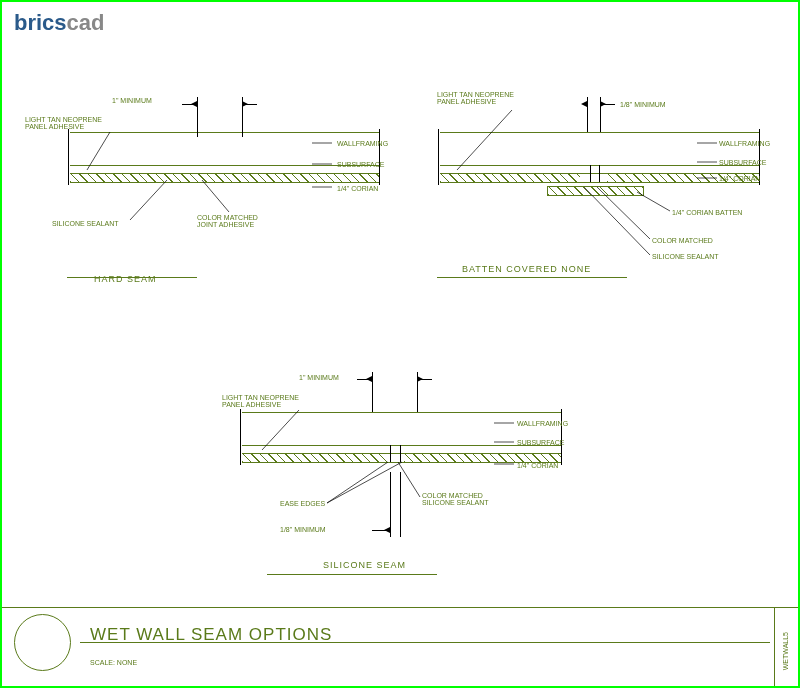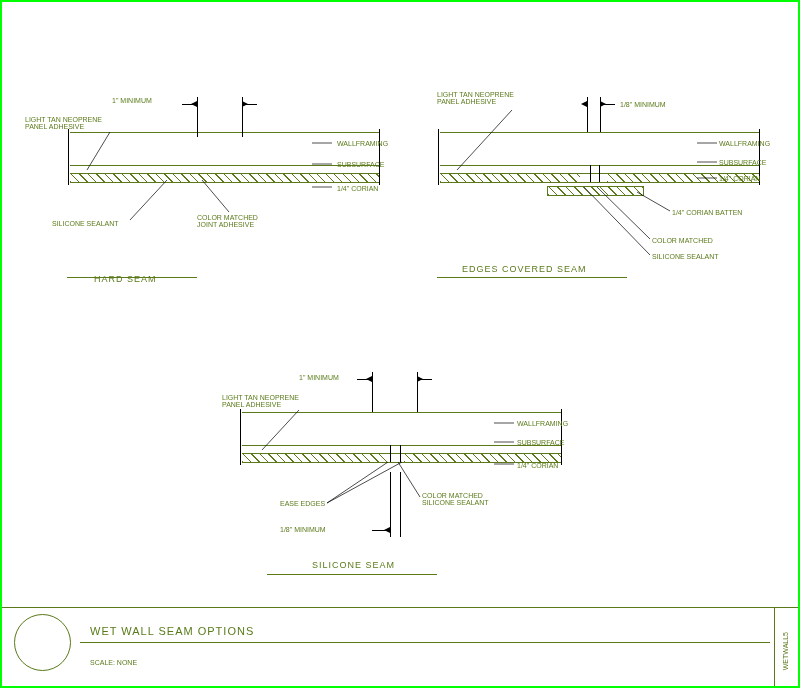--- a/index.html
+++ b/index.html
@@ -2,32 +2,35 @@
 <html><head>
 <meta charset="utf-8">
 <style>
 body{margin:0;font-family:Arial,sans-serif;background:#fff}
 .frame{width:800px;height:688px;border:2px solid #0f0;position:relative;box-sizing:border-box}
 .logo{position:absolute;top:8px;left:12px;font-size:22px;font-weight:bold}
 .logo .brics{color:#2a5a8a}
 .logo .cad{color:#888}
 .label{position:absolute;font-size:7px;color:#5a7a1a;white-space:nowrap}
 .section-title{position:absolute;font-size:9px;color:#5a7a1a;letter-spacing:1px}
-.main-title{position:absolute;font-size:11px;color:#5a7a1a;letter-spacing:1px}
+.main-title{position:absolute;font-size:17px;color:#5a7a1a;letter-spacing:1px}
 .line{position:absolute;background:#000}
 .greenline{position:absolute;background:#5a7a1a}
 .hatch{position:absolute;background:repeating-linear-gradient(45deg,#5a7a1a 0,#5a7a1a 1px,transparent 1px,transparent 6px)}
 .circle{position:absolute;border:1px solid #5a7a1a;border-radius:50%}
 .side-text{position:absolute;font-size:7px;color:#5a7a1a;writing-mode:vertical-rl;transform:rotate(180deg)}
 svg{position:absolute;top:0;left:0;pointer-events:none}
 </style>
 </head>
 <body>
 
 <div class="frame">
+  <div class="logo">
+    <span class="brics">brics</span><span class="cad">cad</span>
+  </div>
 
   <div>
 
     <div class="greenline" style="top:130px;left:68px;width:310px;height:1px"></div>
     <div class="greenline" style="top:163px;left:68px;width:310px;height:1px"></div>
     <div class="greenline" style="top:171px;left:68px;width:310px;height:1px"></div>
     <div class="greenline" style="top:180px;left:68px;width:310px;height:1px"></div>
     <div class="hatch" style="top:172px;left:68px;width:310px;height:8px"></div>
 
     <div class="line" style="top:127px;left:66px;width:1px;height:56px"></div>
@@ -70,21 +73,21 @@
     <div class="line" style="top:102px;left:598px;width:15px;height:1px"></div>
 
     <div class="label" style="top:89px;left:435px;width:90px;white-space:normal">LIGHT TAN NEOPRENE PANEL ADHESIVE</div>
     <div class="label" style="top:99px;left:618px">1/8" MINIMUM</div>
     <div class="label" style="top:138px;left:717px">WALLFRAMING</div>
     <div class="label" style="top:157px;left:717px">SUBSURFACE</div>
     <div class="label" style="top:173px;left:717px">1/4" CORIAN</div>
     <div class="label" style="top:207px;left:670px">1/4" CORIAN BATTEN</div>
     <div class="label" style="top:235px;left:650px">COLOR MATCHED</div>
     <div class="label" style="top:251px;left:650px">SILICONE SEALANT</div>
-    <div class="section-title" style="top:262px;left:460px">EDGES COVERED SEAM</div>
+    <div class="section-title" style="top:262px;left:460px">BATTEN COVERED NONE</div>
     <div class="greenline" style="top:275px;left:435px;width:190px;height:1px"></div>
   </div>
 
   <div>
     <div class="greenline" style="top:410px;left:240px;width:320px;height:1px"></div>
     <div class="greenline" style="top:443px;left:240px;width:320px;height:1px"></div>
     <div class="greenline" style="top:451px;left:240px;width:320px;height:1px"></div>
     <div class="greenline" style="top:460px;left:240px;width:320px;height:1px"></div>
     <div class="hatch" style="top:452px;left:240px;width:145px;height:8px"></div>
     <div class="hatch" style="top:452px;left:402px;width:158px;height:8px"></div>
@@ -105,21 +108,21 @@
     <div class="line" style="top:528px;left:370px;width:18px;height:1px"></div>
 
     <div class="label" style="top:372px;left:297px">1" MINIMUM</div>
     <div class="label" style="top:392px;left:220px;width:90px;white-space:normal">LIGHT TAN NEOPRENE PANEL ADHESIVE</div>
     <div class="label" style="top:418px;left:515px">WALLFRAMING</div>
     <div class="label" style="top:437px;left:515px">SUBSURFACE</div>
     <div class="label" style="top:460px;left:515px">1/4" CORIAN</div>
     <div class="label" style="top:498px;left:278px">EASE EDGES</div>
     <div class="label" style="top:524px;left:278px">1/8" MINIMUM</div>
     <div class="label" style="top:490px;left:420px;width:75px;white-space:normal">COLOR MATCHED SILICONE SEALANT</div>
-    <div class="section-title" style="top:558px;left:310px">SILICONE SEAM</div>
+    <div class="section-title" style="top:558px;left:321px">SILICONE SEAM</div>
     <div class="greenline" style="top:572px;left:265px;width:170px;height:1px"></div>
   </div>
 
   <svg width="796" height="684">
     <g stroke="#000" stroke-width="0.7" fill="none">
 
       <line x1="108" y1="130" x2="85" y2="168"></line>
       <line x1="128" y1="218" x2="165" y2="178"></line>
       <line x1="227" y1="210" x2="200" y2="178"></line>
       <line x1="310" y1="141" x2="330" y2="141"></line>

